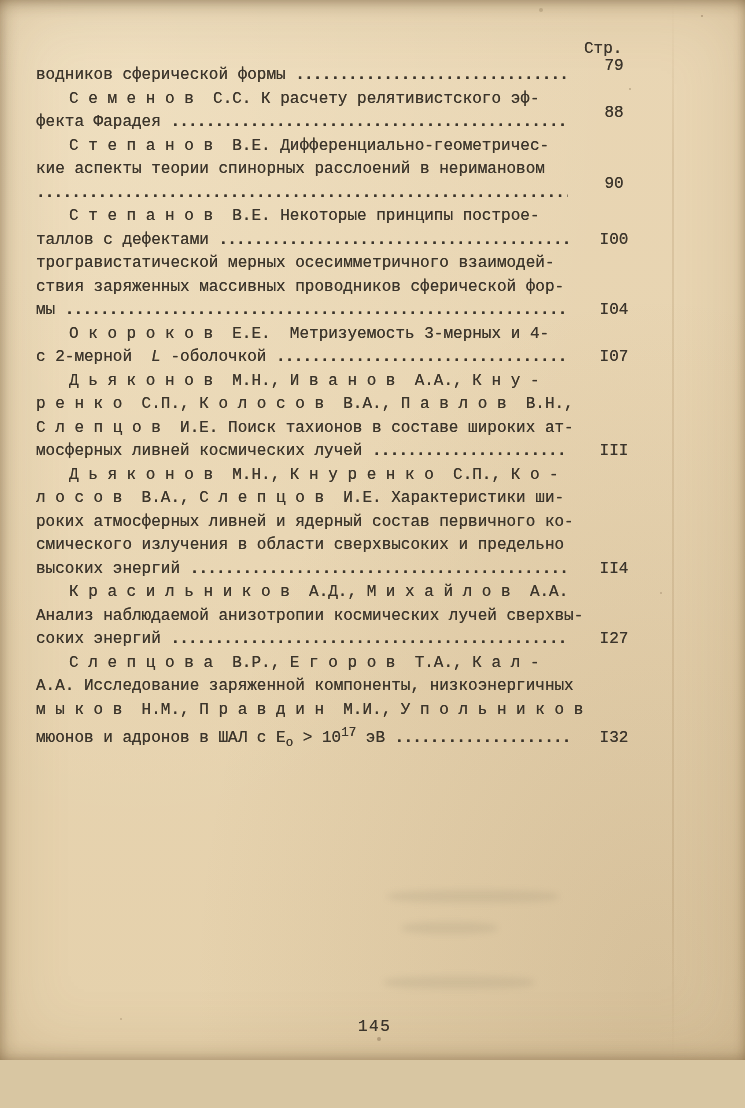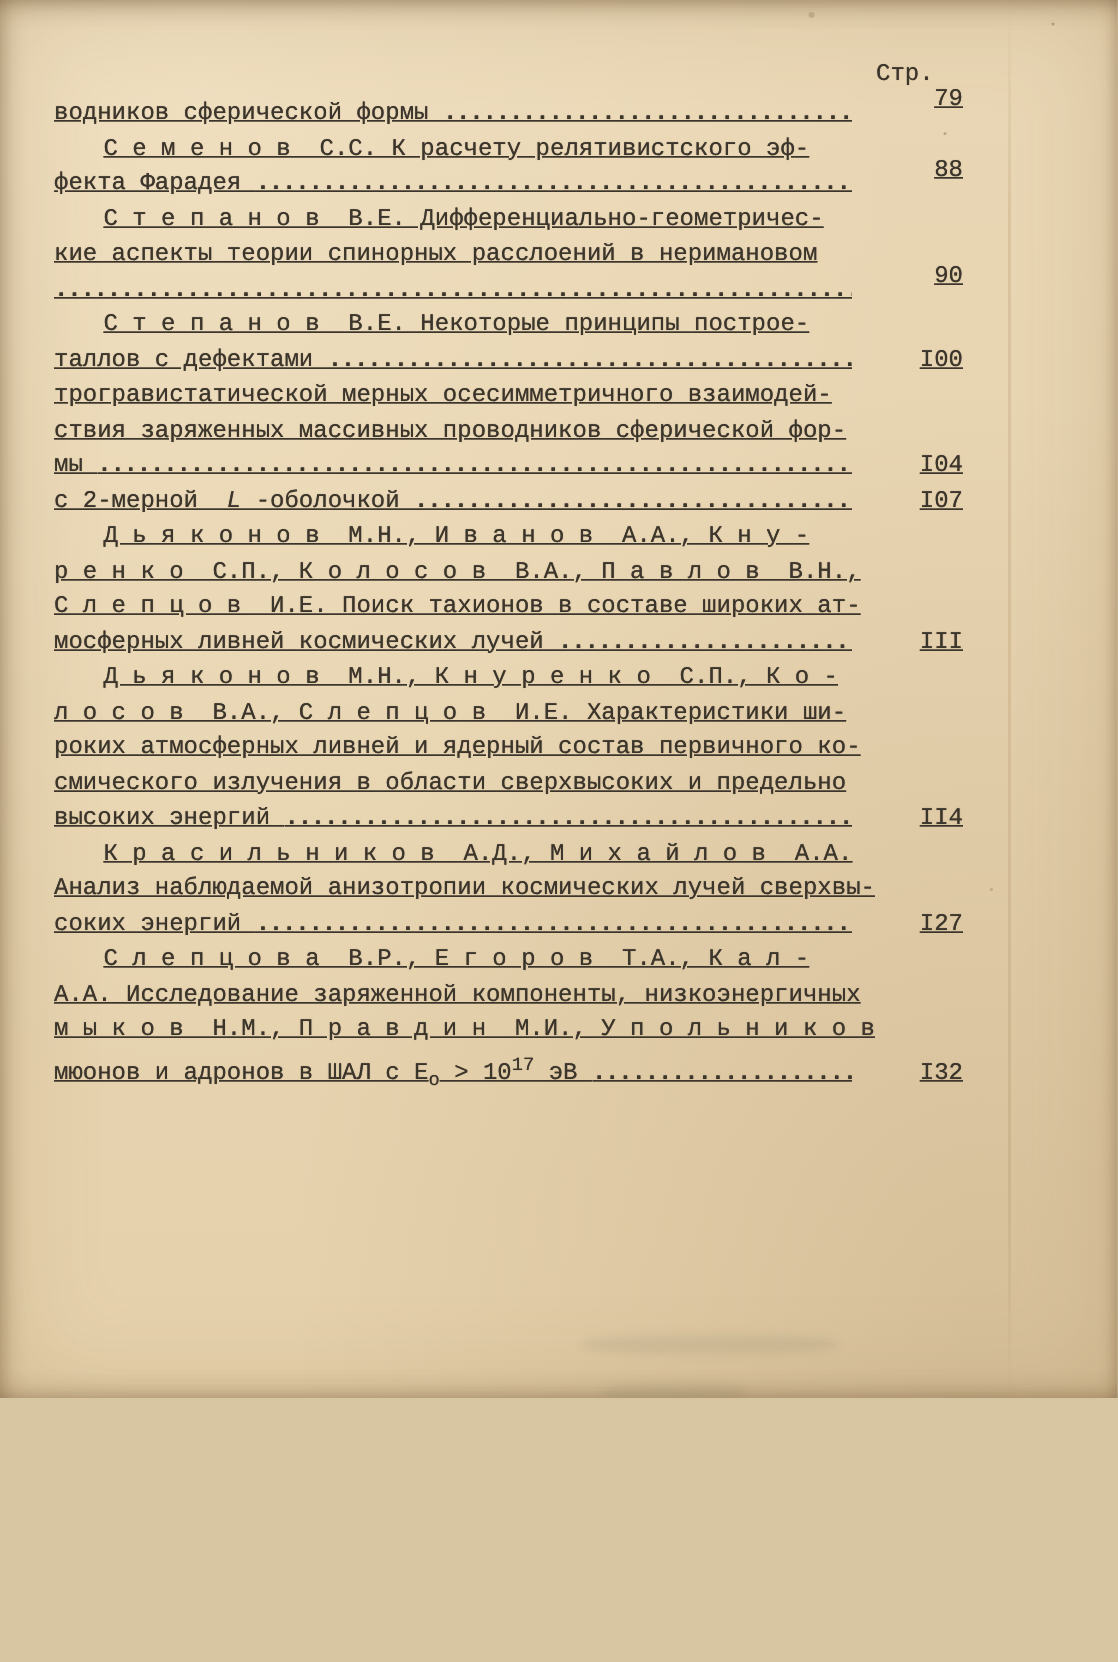--- a/index.html
+++ b/index.html
@@ -1,39 +1,39 @@
 <!DOCTYPE html>
 <html><head>
 <meta charset="utf-8">
 <style>
   html,body{margin:0;padding:0;background:#d8c6a2;}
   .page{
-    position:relative;width:745px;height:932px;overflow:hidden;
+    position:relative;width:745px;height:1060px;overflow:hidden;
     font-family:"Liberation Mono","DejaVu Sans Mono",monospace;
     color:#3b352c;
     background:
       radial-gradient(ellipse at 18% 6%, rgba(255,246,222,0.28), transparent 55%),
       radial-gradient(ellipse at 88% 94%, rgba(120,85,40,0.14), transparent 50%),
       linear-gradient(#e9d6b4, #e5d1ac);
     box-shadow:
       inset 0 0 70px rgba(130,95,45,.20),
       inset 0 12px 16px -10px rgba(80,55,25,.45),
       inset 12px 0 16px -10px rgba(80,55,25,.32),
       inset -8px 0 12px -8px rgba(80,55,25,.28),
       inset 0 -12px 16px -10px rgba(80,55,25,.32);
   }
   .ink{ text-shadow:0 0 0.5px rgba(55,45,32,.85); }
   .col-header{ position:absolute; left:584px; top:40px; font-size:16px; }
   .toc{ position:absolute; left:36px; top:64px; width:606px; font-size:16px; line-height:23.5px; }
-  .toc-row{ display:flex; align-items:baseline; white-space:pre;text-decoration:underline; }
+  .toc-row{ display:flex; align-items:baseline; white-space:pre; }
   .toc-row.indent .line-text{ padding-left:33px; }
   .line-text{ flex:0 0 auto; }
   .dots{ flex:1 1 0; min-width:0; overflow:hidden; white-space:nowrap;
          letter-spacing:-0.8px; margin-right:14px; font-weight:bold; }
-  .page-num{ flex:0 0 56px; text-align:right; padding-left:4px; }
+  .page-num{ flex:0 0 56px; text-align:center; padding-left:4px; }
   .page-num.raised{ transform:translateY(-9px); }
   .sup{ font-size:12.5px; vertical-align:6px; }
   .sub{ font-size:12.5px; vertical-align:-4px; }
   .ital{ font-style:italic; }
   .footer-num{ position:absolute; left:330px; top:1018px; font-size:16px; letter-spacing:1.5px;margin-left:28px; }
   .crease{ position:absolute; top:0; bottom:0; right:71px; width:2px;
     background:linear-gradient(to bottom, transparent, rgba(140,105,60,.16) 15%, rgba(140,105,60,.16) 85%, transparent); }
   .smudge{ position:absolute; background:rgba(125,115,95,.13); filter:blur(3px); border-radius:40%; }
   .sm1{ left:388px; top:890px; width:170px; height:13px; }
   .sm2{ left:402px; top:922px; width:95px;  height:12px; }
@@ -68,20 +68,21 @@
       <div class="toc-row indent"><span class="line-text"><span>С е м е н о в  С.С. К расчету релятивистского эф-</span></span></div>
       <div class="toc-row"><span class="line-text"><span>фекта Фарадея </span></span><span class="dots">................................................................................</span><span class="page-num raised">88</span></div>
       <div class="toc-row indent"><span class="line-text"><span>С т е п а н о в  В.Е. Дифференциально-геометричес-</span></span></div>
       <div class="toc-row"><span class="line-text"><span>кие аспекты теории спинорных расслоений в неримановом</span></span></div>
       <div class="toc-row"><span class="dots">................................................................................</span><span class="page-num raised">90</span></div>
       <div class="toc-row indent"><span class="line-text"><span>С т е п а н о в  В.Е. Некоторые принципы построе-</span></span></div>
       <div class="toc-row"><span class="line-text"><span>таллов с дефектами </span></span><span class="dots">................................................................................</span><span class="page-num">I00</span></div>
       <div class="toc-row"><span class="line-text"><span>трогравистатической мерных осесимметричного взаимодей-</span></span></div>
       <div class="toc-row"><span class="line-text"><span>ствия заряженных массивных проводников сферической фор-</span></span></div>
       <div class="toc-row"><span class="line-text"><span>мы </span></span><span class="dots">................................................................................</span><span class="page-num">I04</span></div>
+      <div class="toc-row indent"><span class="line-text"><span>О к о р о к о в  Е.Е.  Метризуемость 3-мерных и 4-</span></span></div>
       <div class="toc-row"><span class="line-text"><span>с 2-мерной  </span><span class="ital">L</span><span> -оболочкой </span></span><span class="dots">................................................................................</span><span class="page-num">I07</span></div>
       <div class="toc-row indent"><span class="line-text"><span>Д ь я к о н о в  М.Н., И в а н о в  А.А., К н у -</span></span></div>
       <div class="toc-row"><span class="line-text"><span>р е н к о  С.П., К о л о с о в  В.А., П а в л о в  В.Н.,</span></span></div>
       <div class="toc-row"><span class="line-text"><span>С л е п ц о в  И.Е. Поиск тахионов в составе широких ат-</span></span></div>
       <div class="toc-row"><span class="line-text"><span>мосферных ливней космических лучей </span></span><span class="dots">................................................................................</span><span class="page-num">III</span></div>
       <div class="toc-row indent"><span class="line-text"><span>Д ь я к о н о в  М.Н., К н у р е н к о  С.П., К о -</span></span></div>
       <div class="toc-row"><span class="line-text"><span>л о с о в  В.А., С л е п ц о в  И.Е. Характеристики ши-</span></span></div>
       <div class="toc-row"><span class="line-text"><span>роких атмосферных ливней и ядерный состав первичного ко-</span></span></div>
       <div class="toc-row"><span class="line-text"><span>смического излучения в области сверхвысоких и предельно</span></span></div>
       <div class="toc-row"><span class="line-text"><span>высоких энергий </span></span><span class="dots">................................................................................</span><span class="page-num">II4</span></div>

